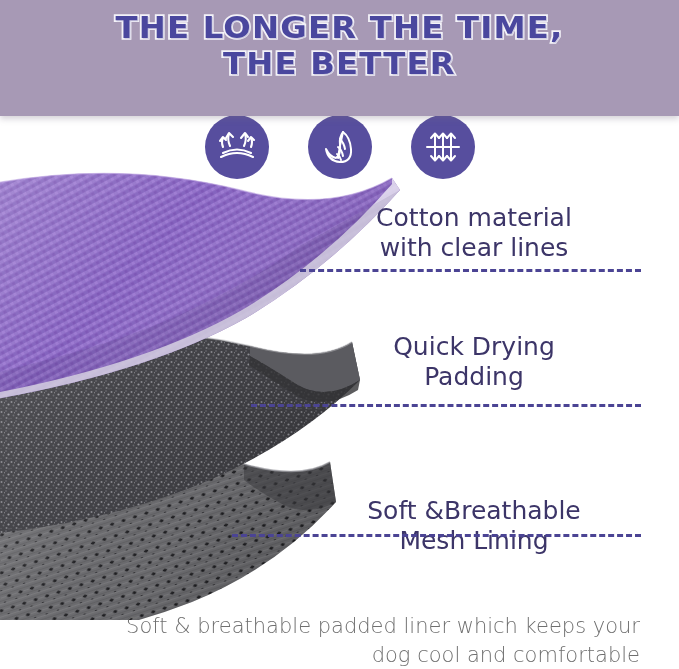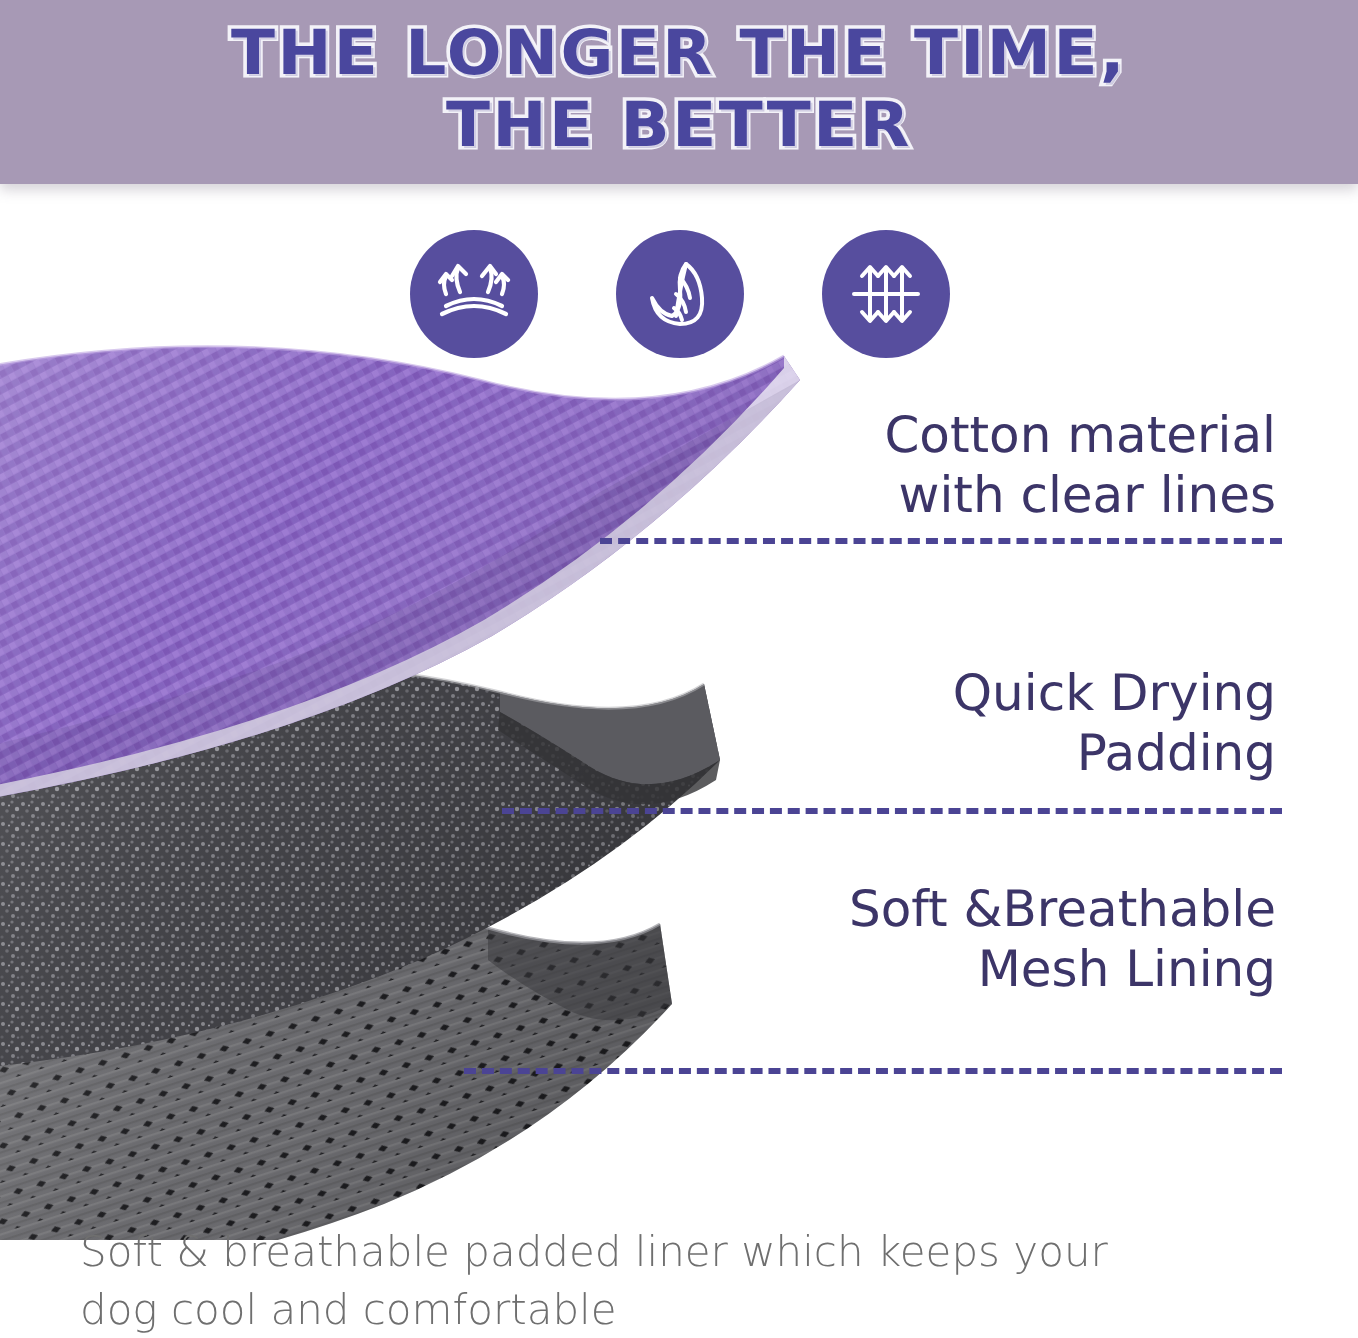--- a/index.html
+++ b/index.html
@@ -13,21 +13,21 @@
     position: relative;
     overflow: hidden;
     font-family: "DejaVu Sans", sans-serif;
   }
 
   
   .header-banner {
     position: absolute;
     left: 0; top: 0;
     width: 679px;
-    height: 92px;
+    height: 116px;
     background: #a799b5;
     box-shadow: 0 3px 6px rgba(120,110,130,0.30);
     z-index: 6;
   }
   .header-title {
     position: absolute;
     left: 0; top: 9px;
     width: 679px;
     text-align: center;
     font-family: "DejaVu Sans", sans-serif;
@@ -76,52 +76,52 @@
     height: 470px;
     z-index: 2;
   }
   .layers svg { display: block; }
 
   
   .callout {
     position: absolute;
     width: 330px;
     left: 310px;
-    text-align: right;
+    text-align: center;
     z-index: 4;
   }
   .callout .callout-text {
     display: block;
     font-family: "DejaVu Sans", sans-serif;
     font-size: 25px;
     line-height: 30px;
     color: #3c3568;
     white-space: pre-line;
     padding-right: 2px;
   }
   .callout-1 { top: 203px; }
   .callout-2 { top: 332px; }
-  .callout-3 { top: 440px; }
+  .callout-3 { top: 496px; }
 
   .dash-line {
     position: absolute;
     height: 0;
     border-top: 3px dashed #4b4494;
     z-index: 4;
   }
   .dash-1 { left: 300px; top: 269px; width: 341px; }
   .dash-2 { left: 251px; top: 404px; width: 390px; }
   .dash-3 { left: 232px; top: 534px; width: 409px; }
 
   
   .caption {
     position: absolute;
     left: 40px; top: 612px;
     width: 600px;
-    text-align: left;
+    text-align: right;
     font-family: "DejaVu Sans", sans-serif;
     font-weight: 300;
     font-size: 21px;
     line-height: 29px;
     color: #6f6f6f;
     white-space: pre-line;
     z-index: 4;
   }
 </style>
 </head>

